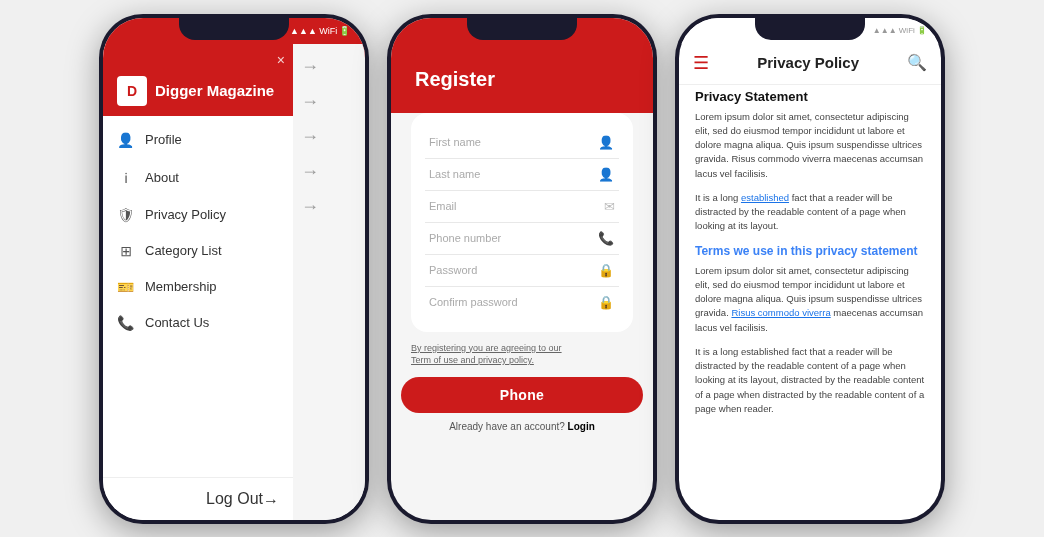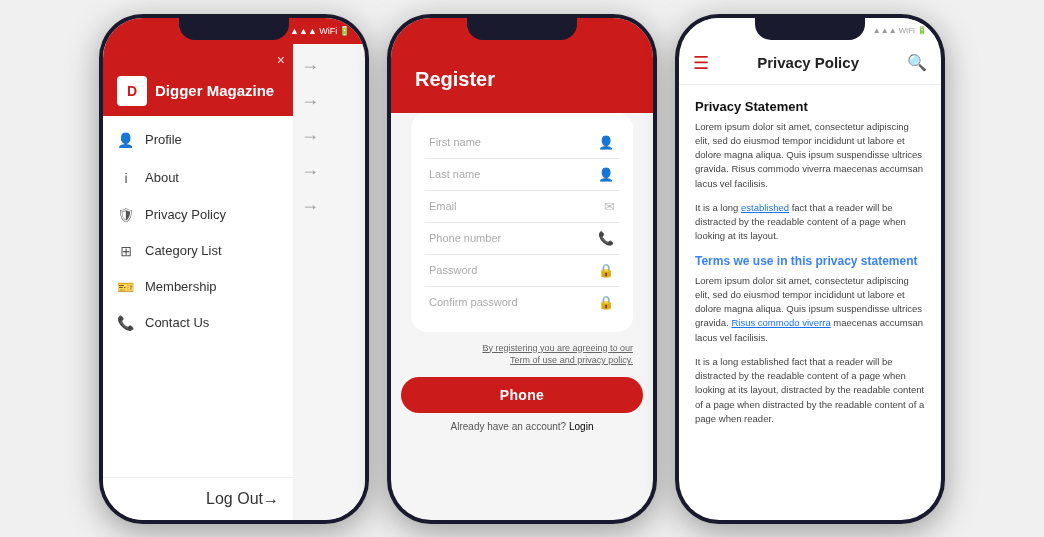--- a/index.html
+++ b/index.html
@@ -236,21 +236,21 @@
 
     .field-placeholder {
       flex: 1;
       font-size: 11px;
       color: #aaa;
     }
 
     .field-icon { color: #bbb; font-size: 13px; }
 
     .agree-text {
-      text-align: right;
+      text-align: left;
       font-size: 9px;
       color: #666;
       margin-top: 10px;
       padding: 0 10px;
       line-height: 1.4;
     }
 
     .agree-text span { text-decoration: underline; }
 
     .submit-btn {
@@ -267,21 +267,21 @@
       letter-spacing: 0.3px;
     }
 
     .login-link {
       text-align: center;
       font-size: 10px;
       color: #555;
       margin-top: 8px;
     }
 
-    .login-link strong { color: #000; font-weight: 400; }
+    .login-link strong { color: #000; font-weight: 700; }
 
     
     .phone3 {
       width: 270px;
       height: 510px;
     }
 
     .phone3-inner {
       position: absolute;
       top: 4px; left: 4px; right: 4px; bottom: 4px;
@@ -305,21 +305,21 @@
       justify-content: space-between;
       padding: 8px 14px 10px;
       border-bottom: 1px solid #eee;
     }
 
     .pp-menu-icon { color: #cc1b1b; font-size: 18px; }
     .pp-title { font-size: 15px; font-weight: 700; color: #222; }
     .pp-search-icon { color: #cc1b1b; font-size: 16px; }
 
     .phone3-content {
-      padding: 14px 16px;
+      padding: 4px 16px;
       overflow: hidden;
       height: calc(100% - 80px);
     }
 
     .pp-section-title {
       font-size: 13px;
       font-weight: 700;
       color: #111;
       margin-bottom: 6px;
     }

